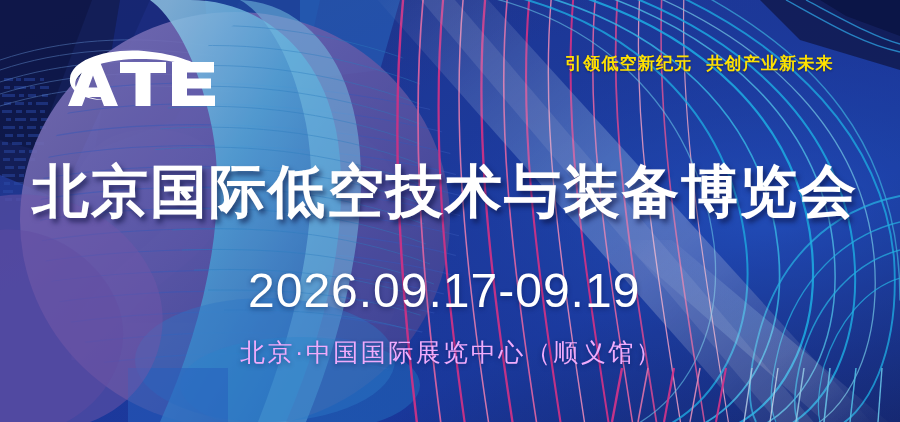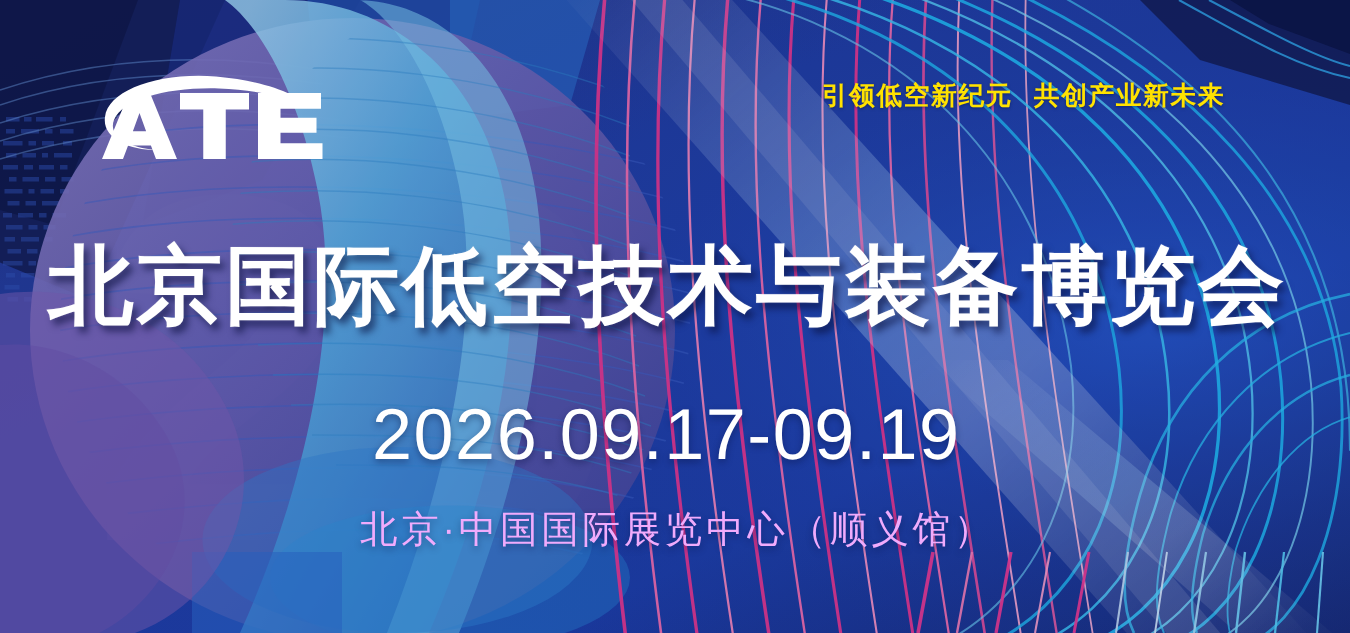--- a/index.html
+++ b/index.html
@@ -41,20 +41,21 @@
     position: absolute;
     left: 548px;
     top: 52px;
     z-index: 40;
     color: #ffe200;
     font-size: 17px;
     font-weight: bold;
     letter-spacing: 1.2px;
     white-space: nowrap;
     text-shadow: 0 1px 2px rgba(10,20,70,.55);
+    padding-left: 17px;
   }
   #tagline .gap { display: inline-block; width: 14px; }
 
   
   #main-title {
     position: absolute;
     left: 32px;
     top: 163px;
     z-index: 40;
     color: #ffffff;

